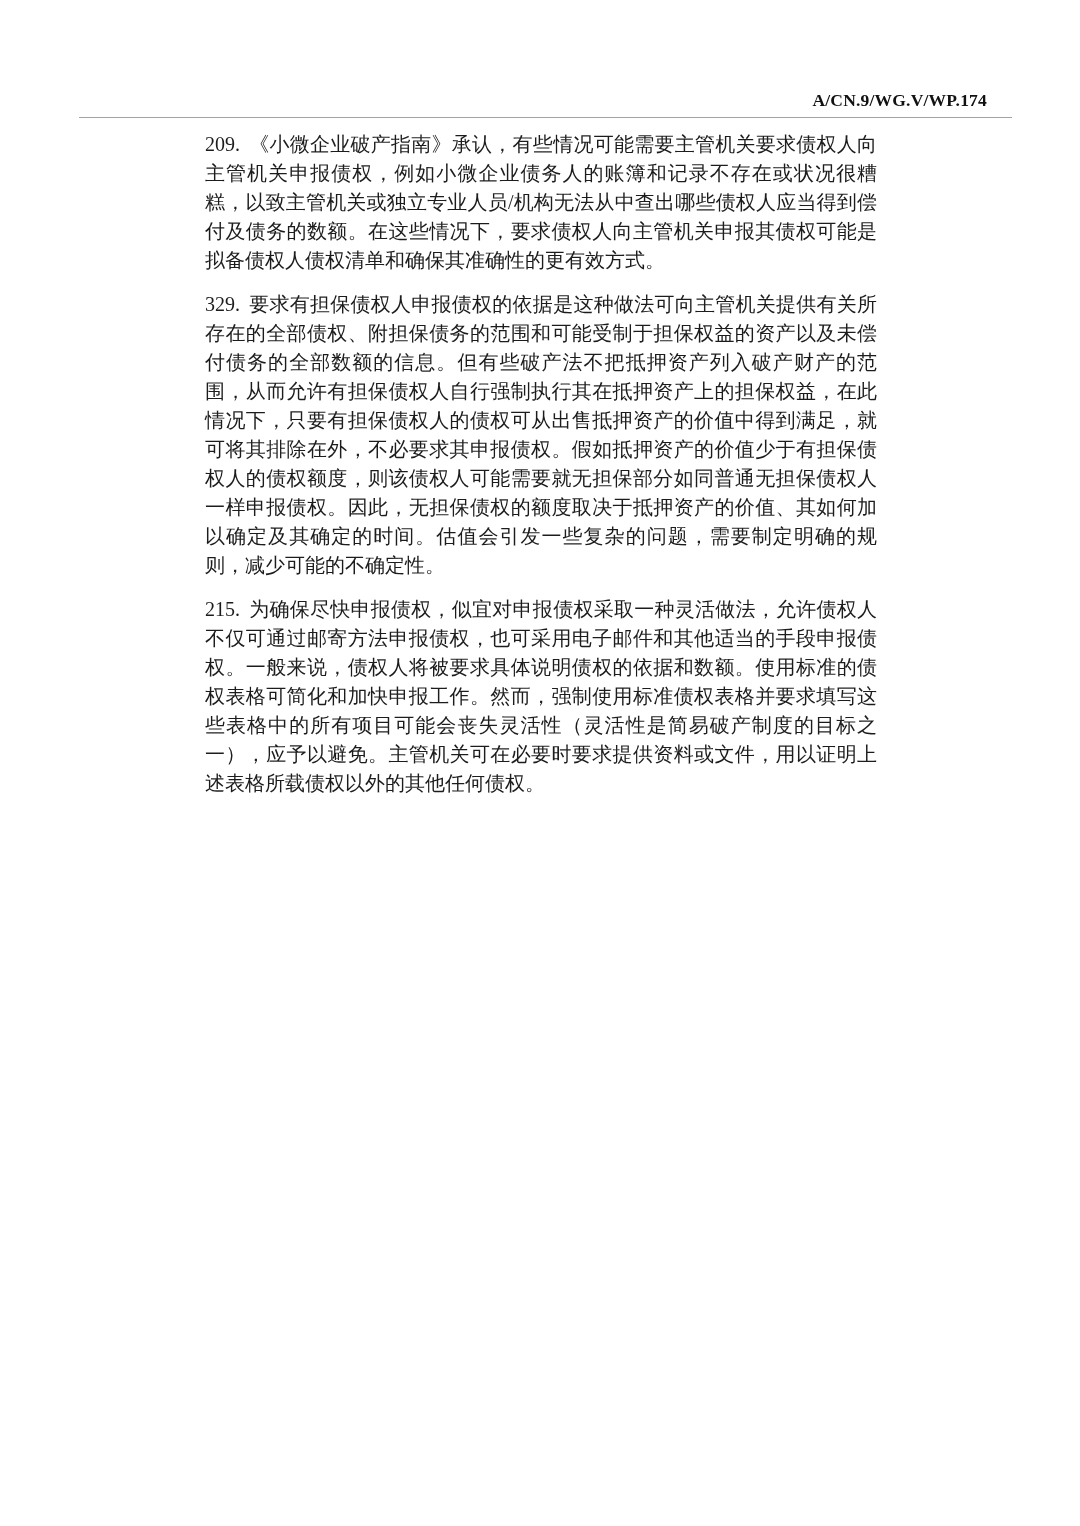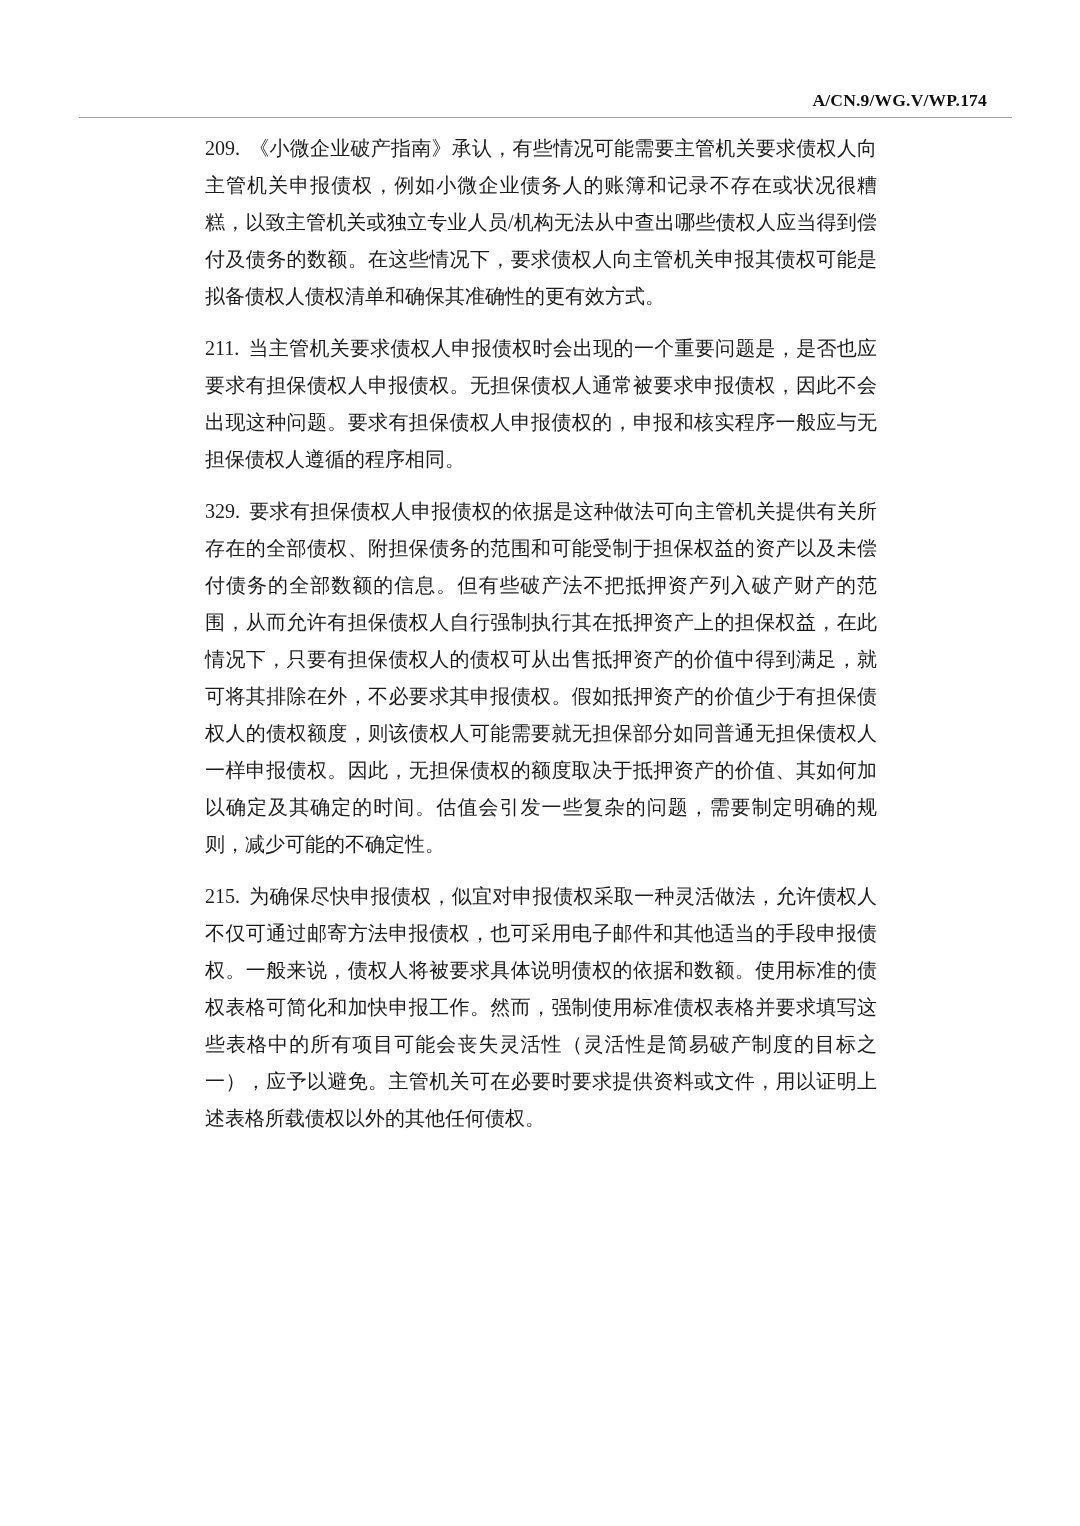--- a/index.html
+++ b/index.html
@@ -36,21 +36,21 @@
   }
   .doc-body {
     position: absolute;
     top: 130px;
     left: 205px;
     width: 672px;
   }
   .doc-body p {
     margin: 0 0 15px 0;
     font-size: 20px;
-    line-height: 37px;
+    line-height: 29px;
     text-align: justify;
     text-justify: inter-ideograph;
     color: #1c1c1c;
   }
   .doc-body p:last-child {
     margin-bottom: 7px;
   }
   .para-num {
     margin-right: 9px;
   }
@@ -79,21 +79,20 @@
 
   <header>
     <div class="doc-symbol">A/CN.9/WG.V/WP.174</div>
     <div class="header-rule"></div>
   </header>
 
   <main class="doc-body">
     <p><span class="para-num">209.</span><span>《小微企业破产指南》承认，有些情况可能需要主管机关要求债权人向主管机关申报债权，例如小微企业债务人的账簿和记录不存在或状况很糟糕，以致主管机关或独立专业人员/机构无法从中查出哪些债权人应当得到偿付及债务的数额。在这些情况下，要求债权人向主管机关申报其债权可能是拟备债权人债权清单和确保其准确性的更有效方式。</span></p>
 
 
-    <p><span class="para-num">211.</span><span>当主管机关要求债权人申报债权时会出现的一个重要问题是，是否也应要求有担保债权人申报债权。无担保债权人通常被要求申报债权，因此不会出现这种问题。要求有担保债权人申报债权的，申报和核实程序一般应与无担保债权人遵循的程序相同。</span></p>
 
     <p><span class="para-num">329.</span><span>要求有担保债权人申报债权的依据是这种做法可向主管机关提供有关所存在的全部债权、附担保债务的范围和可能受制于担保权益的资产以及未偿付债务的全部数额的信息。但有些破产法不把抵押资产列入破产财产的范围，从而允许有担保债权人自行强制执行其在抵押资产上的担保权益，在此情况下，只要有担保债权人的债权可从出售抵押资产的价值中得到满足，就可将其排除在外，不必要求其申报债权。假如抵押资产的价值少于有担保债权人的债权额度，则该债权人可能需要就无担保部分如同普通无担保债权人一样申报债权。因此，无担保债权的额度取决于抵押资产的价值、其如何加以确定及其确定的时间。估值会引发一些复杂的问题，需要制定明确的规则，减少可能的不确定性。</span></p>
 
 
 
     <p><span class="para-num">215.</span><span>为确保尽快申报债权，似宜对申报债权采取一种灵活做法，允许债权人不仅可通过邮寄方法申报债权，也可采用电子邮件和其他适当的手段申报债权。一般来说，债权人将被要求具体说明债权的依据和数额。使用标准的债权表格可简化和加快申报工作。然而，强制使用标准债权表格并要求填写这些表格中的所有项目可能会丧失灵活性（灵活性是简易破产制度的目标之一），应予以避免。主管机关可在必要时要求提供资料或文件，用以证明上述表格所载债权以外的其他任何债权。</span></p>
   </main>
 
   <footer>
     <span class="footer-job">V.21-09932</span>

